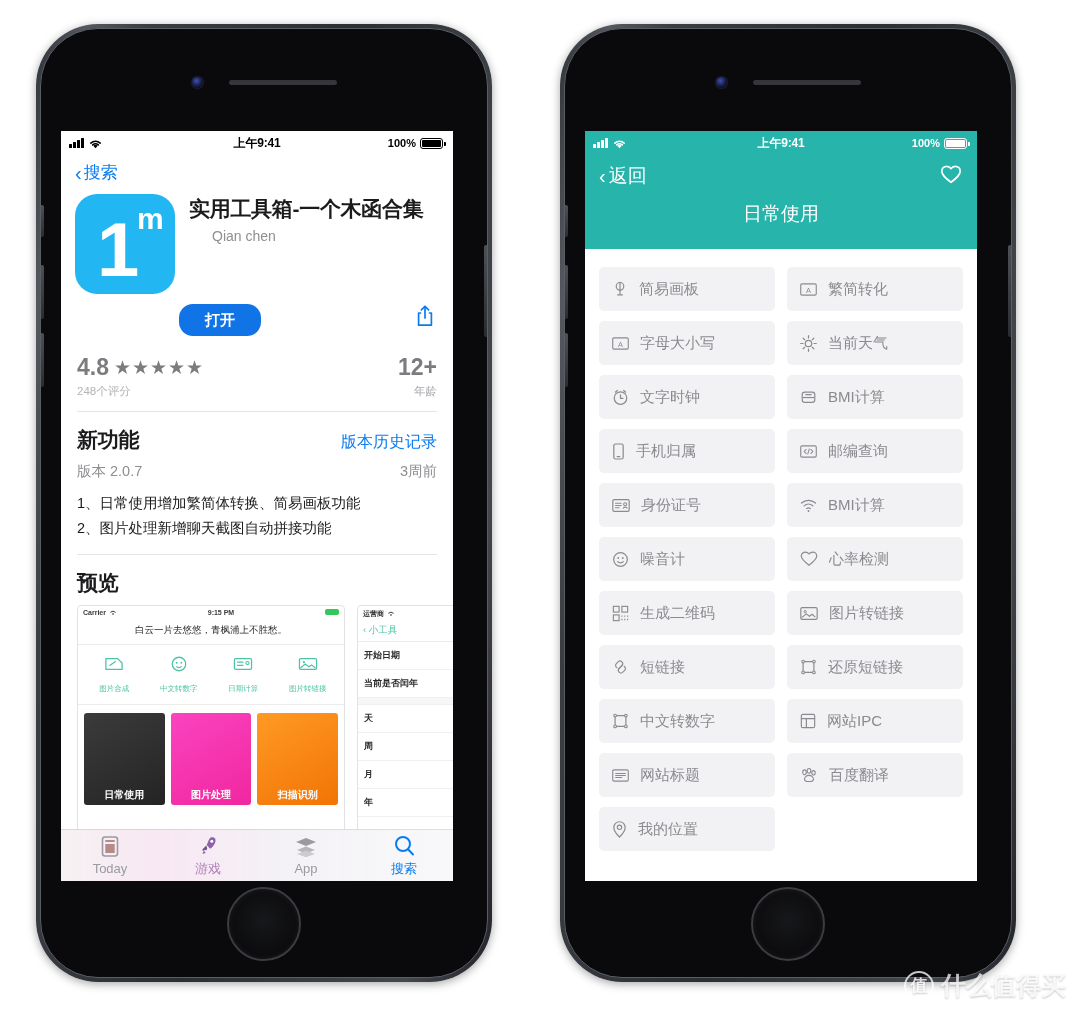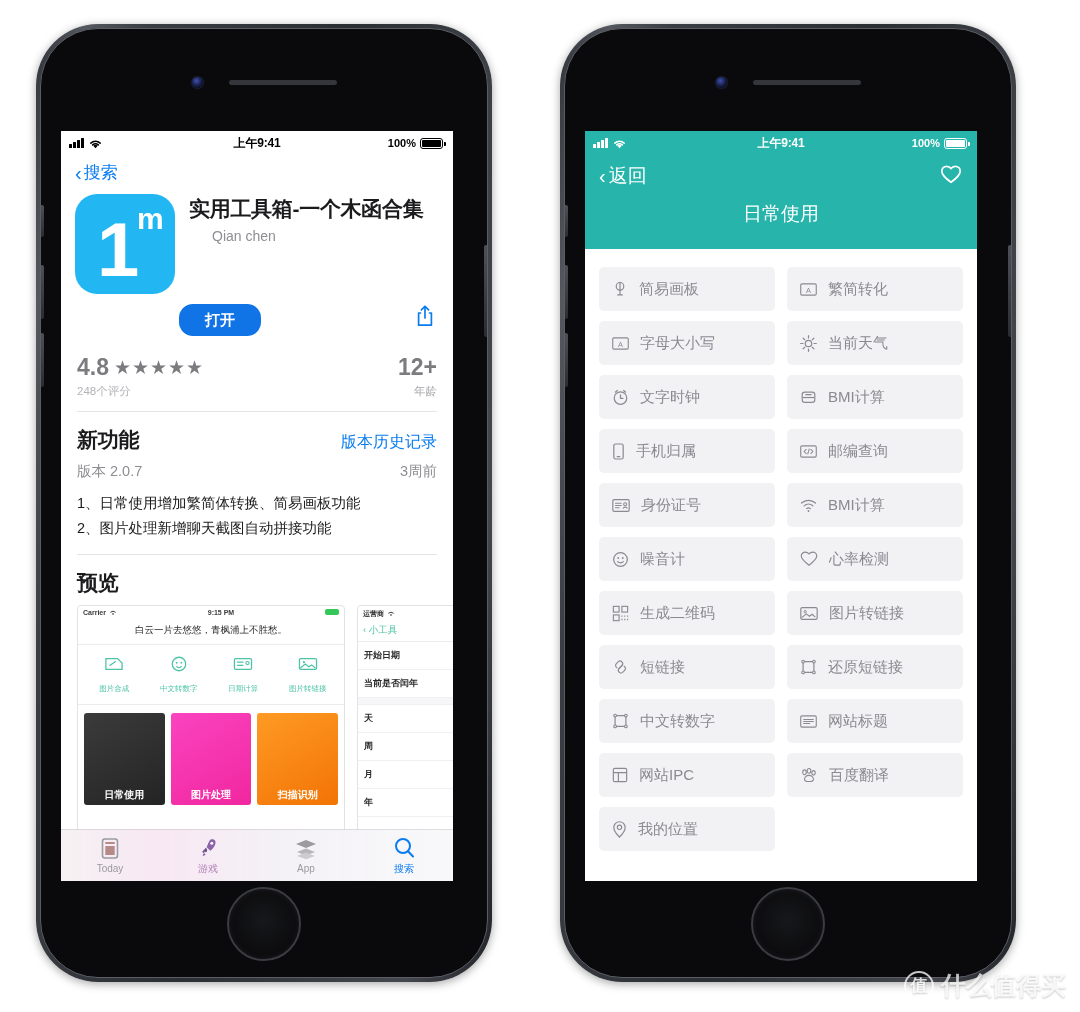--- a/index.html
+++ b/index.html
@@ -178,21 +178,21 @@
   .fgap { height: 7px; background:#f6f6f8; border-bottom:1px solid #f0f0f2; }
 
   
   .tabbar {
     position:absolute; left:0; right:0; bottom:0; height: 52px;
     display:flex; align-items:center;
     background: linear-gradient(90deg, rgba(245,240,242,.93), rgba(247,229,242,.9) 26%, rgba(243,240,245,.92) 55%, rgba(248,248,250,.95));
     backdrop-filter: blur(8px);
     border-top: 1px solid rgba(0,0,0,.10);
   }
-  .tab { flex:1; text-align:center; font-size:10px; color:#9a9aa0; }
+  .tab { flex:1; text-align:center; font-size:13px; color:#9a9aa0; }
   .tab .ic { display:block; height:24px; margin-bottom:2px; }
   .tab.active { color:#0a7cf0; }
 
   
   .t-header { background: var(--teal); padding: 0 0 22px; }
   .t-nav { display:flex; align-items:center; padding: 8px 14px 0; color:#fff; }
   .t-back { font-size:19px; display:flex; align-items:center; gap:3px; }
   .t-heart { margin-left:auto; }
   .t-title { text-align:center; color:#fff; font-size:19px; margin-top: 12px; }
 
@@ -681,33 +681,33 @@
               <path d="M4 4.6v10.8M16 4.6v10.8M4.6 4h10.8M4.6 16h10.8" fill="none" stroke="currentColor" stroke-width="1.3"></path>
               <circle cx="4" cy="4" r="1.5" fill="#f2f2f4" stroke="currentColor" stroke-width="1.2"></circle>
               <circle cx="16" cy="4" r="1.5" fill="#f2f2f4" stroke="currentColor" stroke-width="1.2"></circle>
               <circle cx="4" cy="16" r="1.5" fill="#f2f2f4" stroke="currentColor" stroke-width="1.2"></circle>
               <circle cx="16" cy="16" r="1.5" fill="#f2f2f4" stroke="currentColor" stroke-width="1.2"></circle>
             </svg>
             <span>中文转数字</span>
           </div>
 
           <div class="cell">
+            <svg width="18" height="18" viewBox="0 0 20 20">
+              <rect x="2.6" y="2.6" width="14.8" height="14.8" rx="1.6" fill="none" stroke="currentColor" stroke-width="1.3"></rect>
+              <path d="M2.6 7.4h14.8M8.2 7.4v10" stroke="currentColor" stroke-width="1.3"></path>
+            </svg>
+            <span>网站IPC</span>
+          </div>
+
+          <div class="cell">
             <svg width="19" height="17" viewBox="0 0 22 18">
               <rect x="2" y="2.5" width="18" height="13" rx="1.5" fill="none" stroke="currentColor" stroke-width="1.3"></rect>
               <path d="M5.4 6.6h11.2M5.4 9h11.2M5.4 11.4h7" stroke="currentColor" stroke-width="1.2" stroke-linecap="round"></path>
             </svg>
             <span>网站标题</span>
-          </div>
-
-          <div class="cell">
-            <svg width="18" height="18" viewBox="0 0 20 20">
-              <rect x="2.6" y="2.6" width="14.8" height="14.8" rx="1.6" fill="none" stroke="currentColor" stroke-width="1.3"></rect>
-              <path d="M2.6 7.4h14.8M8.2 7.4v10" stroke="currentColor" stroke-width="1.3"></path>
-            </svg>
-            <span>网站IPC</span>
           </div>
 
           <div class="cell">
             <svg width="20" height="18" viewBox="0 0 22 20">
               <ellipse cx="6" cy="7" rx="2" ry="2.7" fill="none" stroke="currentColor" stroke-width="1.2"></ellipse>
               <ellipse cx="11" cy="5.4" rx="2" ry="2.7" fill="none" stroke="currentColor" stroke-width="1.2"></ellipse>
               <ellipse cx="16" cy="7.6" rx="1.9" ry="2.5" fill="none" stroke="currentColor" stroke-width="1.2"></ellipse>
               <path d="M11 10.4c3 0 5 2.2 5 4.2s-2 2.6-5 2.6-5-.6-5-2.6 2-4.2 5-4.2Z" fill="none" stroke="currentColor" stroke-width="1.2"></path>
             </svg>
             <span>百度翻译</span>

